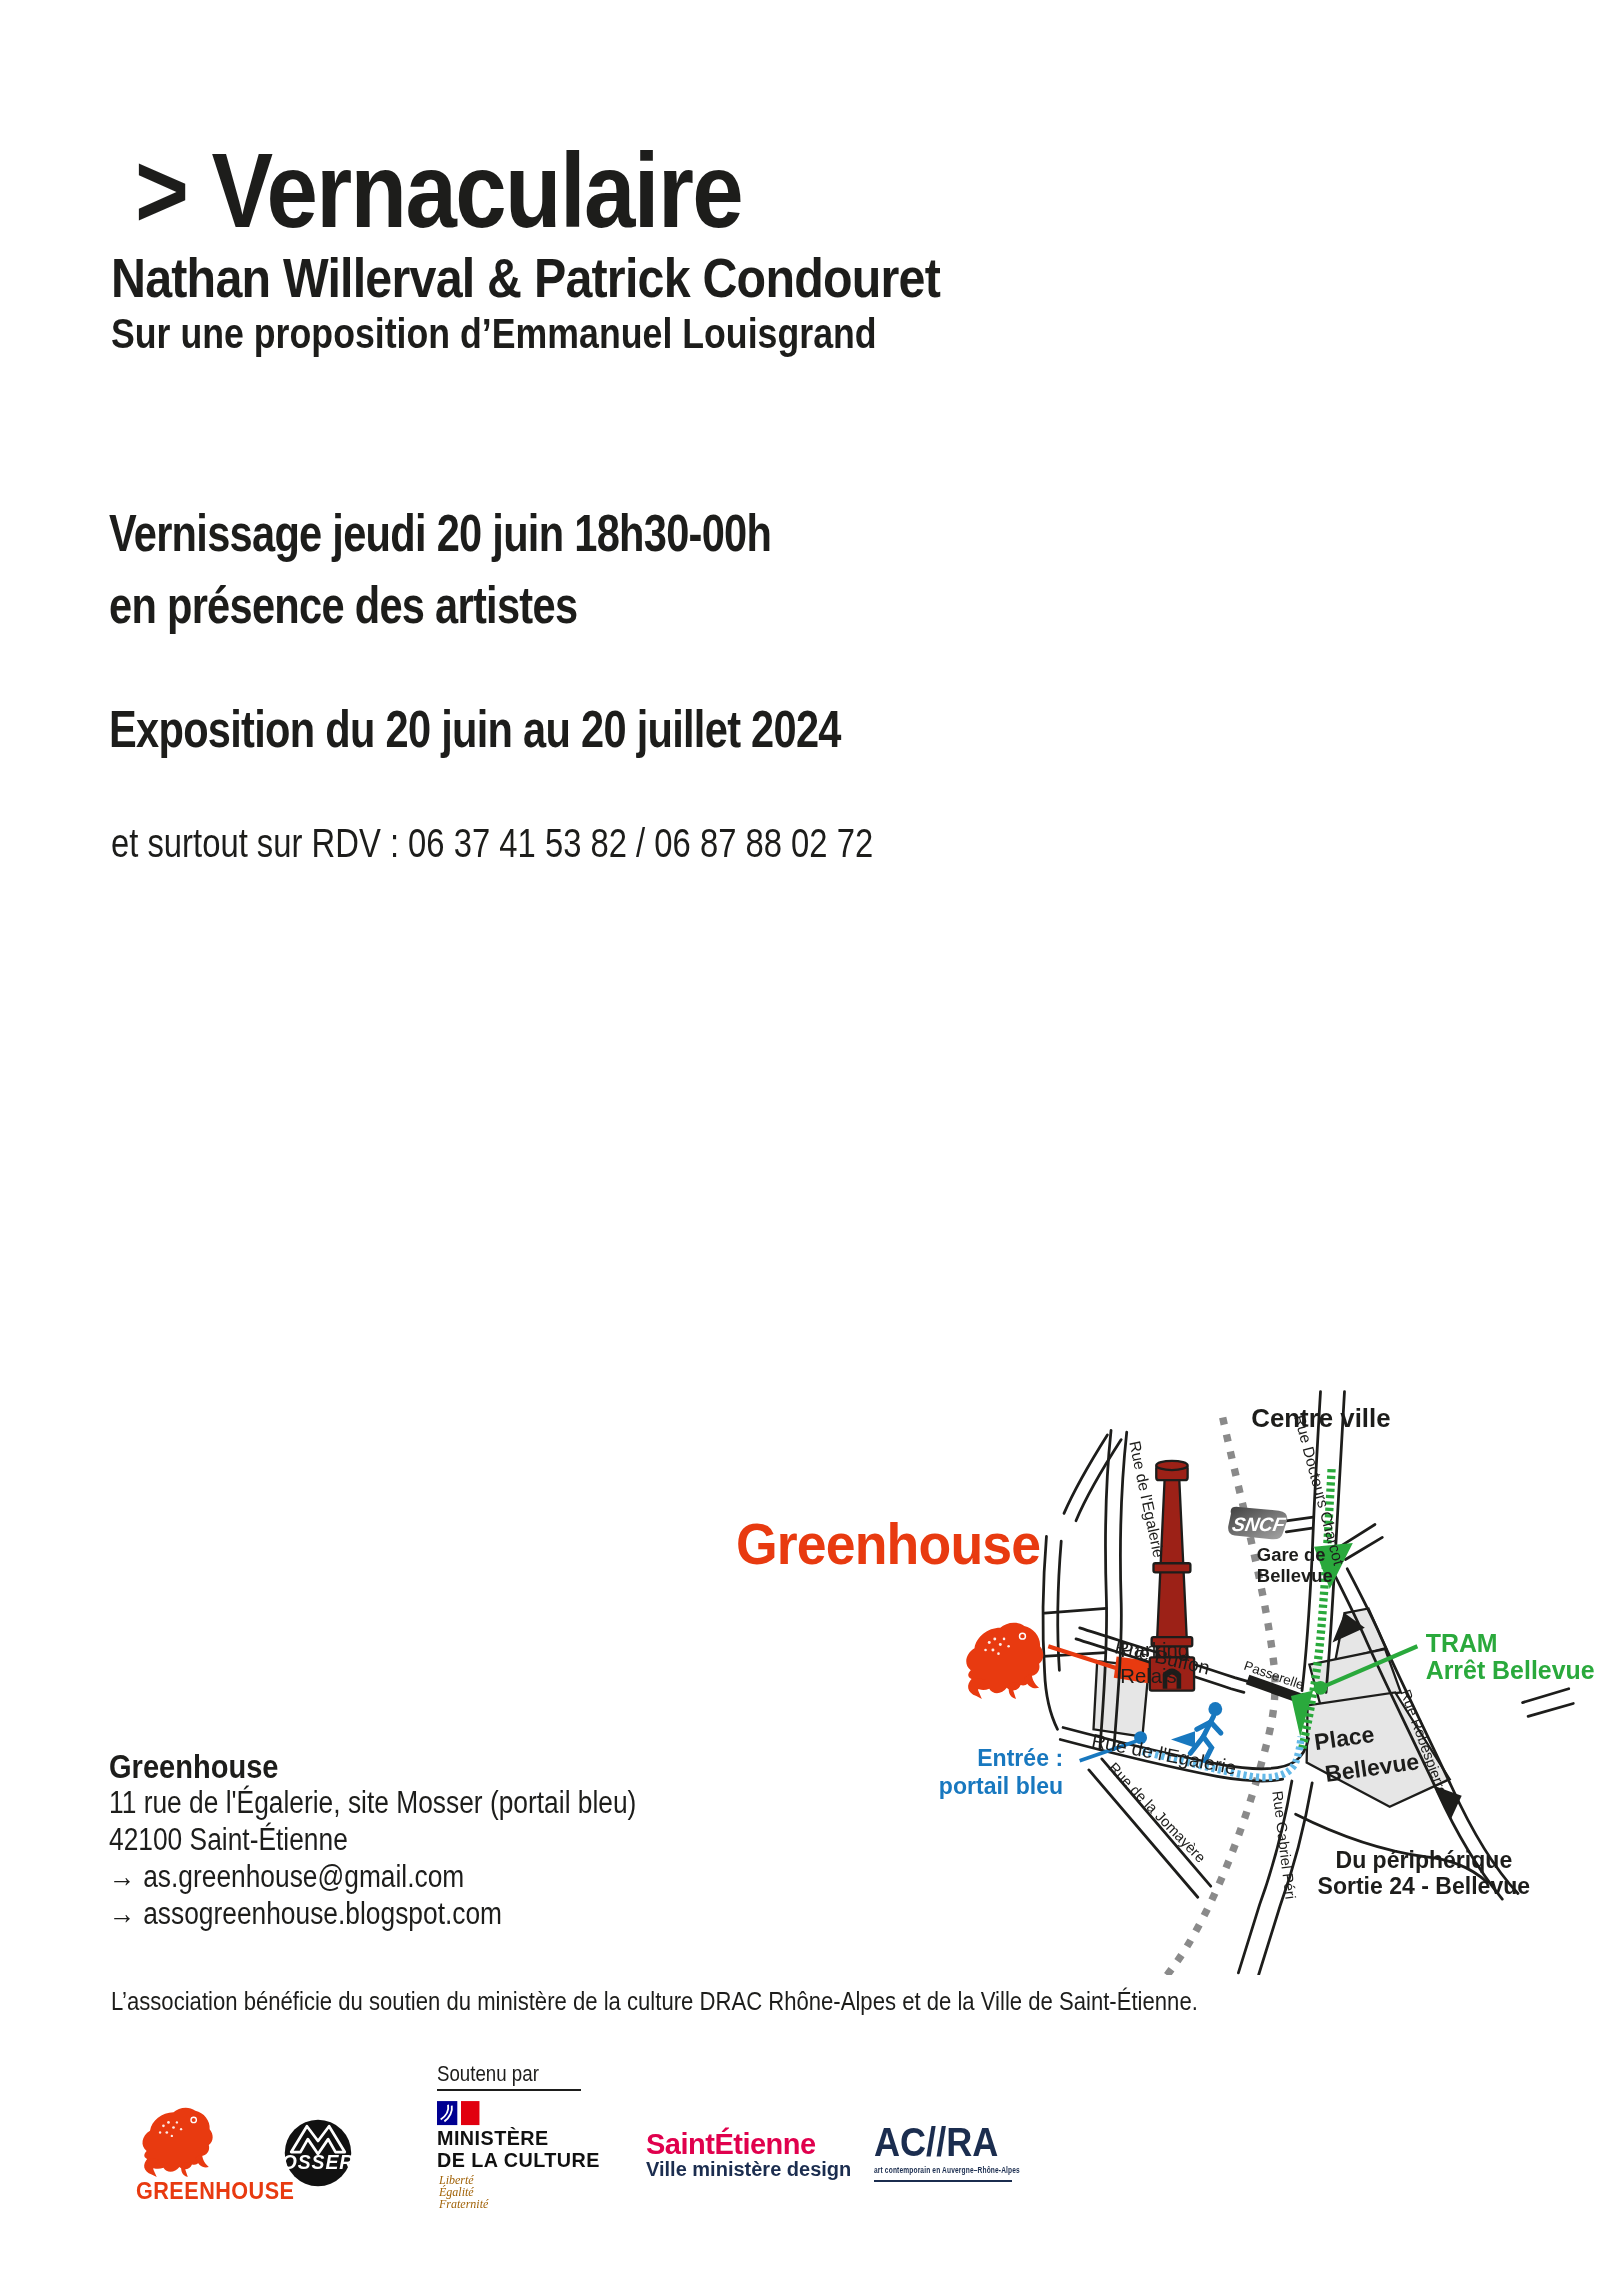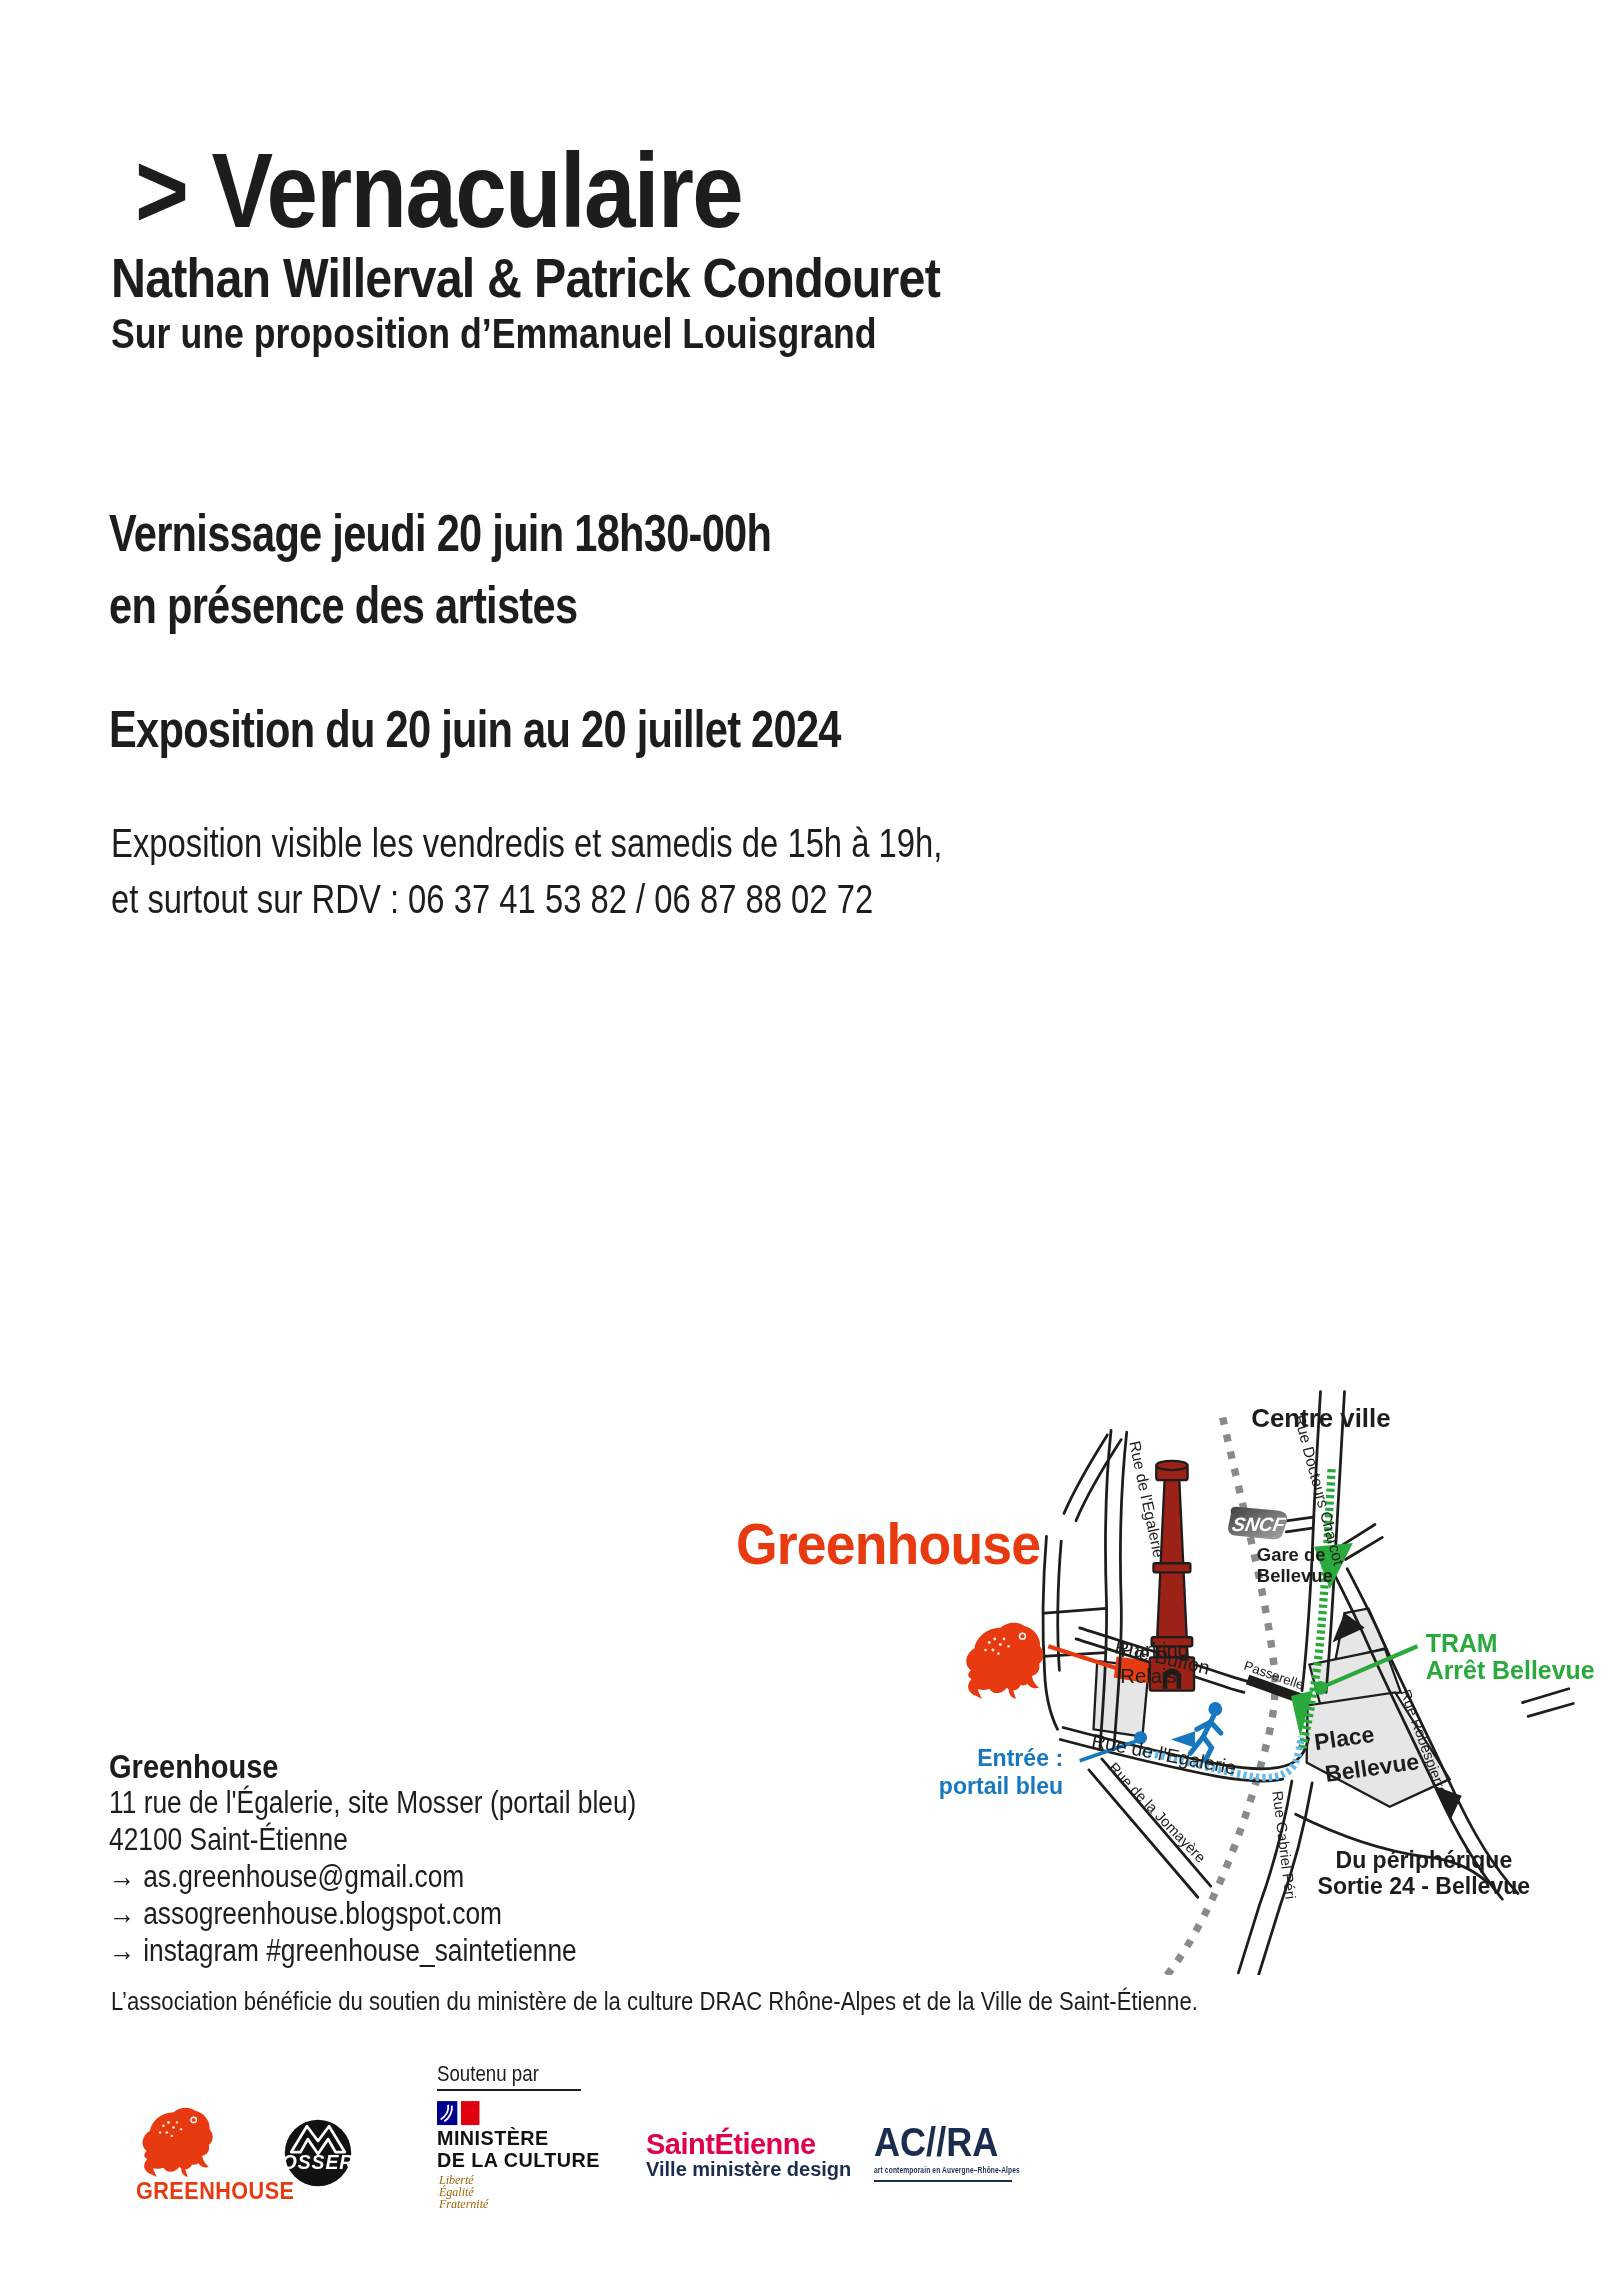--- a/index.html
+++ b/index.html
@@ -49,21 +49,20 @@
 </div>
 
 <div class="abs big" style="left:109px;top:497px;">
   <div><span class="cond sx80">Vernissage jeudi 20 juin 18h30-00h</span></div>
   <div><span class="cond sx80">en présence des artistes</span></div>
 </div>
 <div class="abs big" style="left:109px;top:693px;">
   <span class="cond sx80">Exposition du 20 juin au 20 juillet 2024</span>
 </div>
 <div class="abs mid" style="left:111px;top:815px;">
-  <div><span class="cond sx80">Exposition visible les vendredis et samedis de 15h à 19h,</span></div>
   <div><span class="cond sx80">et surtout sur RDV :  06 37 41 53 82 / 06 87 88 02 72</span></div>
 </div>
 
 <div class="abs map-title" style="left:736px;top:1511px;">
   <span class="cond sx94">Greenhouse</span>
 </div>
 
 <svg class="abs" style="left:646px;top:1384px;" width="967" height="591" viewBox="0 0 1048 640">
   <defs>
     <linearGradient id="sncfGrad" x1="0" y1="0" x2="1" y2="1">
@@ -207,21 +206,20 @@
 </svg>
 
 <div class="abs addr-name" style="left:109px;top:1748px;">
   <span class="cond sx88">Greenhouse</span>
 </div>
 <div class="abs addr" style="left:109px;top:1784px;">
   <div><span class="cond sx85">11 rue de l'Égalerie, site Mosser (portail bleu)</span></div>
   <div><span class="cond sx85">42100 Saint-Étienne</span></div>
   <div><span class="cond sx85"><span class="arrow">→</span><span>as.greenhouse@gmail.com</span></span></div>
   <div><span class="cond sx85"><span class="arrow">→</span><span>assogreenhouse.blogspot.com</span></span></div>
-  <div><span class="cond sx85"><span class="arrow">→</span><span>instagram #greenhouse_saintetienne</span></span></div>
 </div>
 
 <div class="abs note" style="left:111px;top:1986px;">
   <span class="cond sx85">L’association bénéficie du soutien du ministère de la culture DRAC Rhône-Alpes et de la Ville de Saint-Étienne.</span>
 </div>
 
 <div class="abs soutenu" style="left:437px;top:2061px;text-align:right;">
   <span class="cond sx85">Soutenu par</span>
 </div>
 <div class="rule" style="left:437px;top:2089px;width:144px;height:1.8px;"></div>

